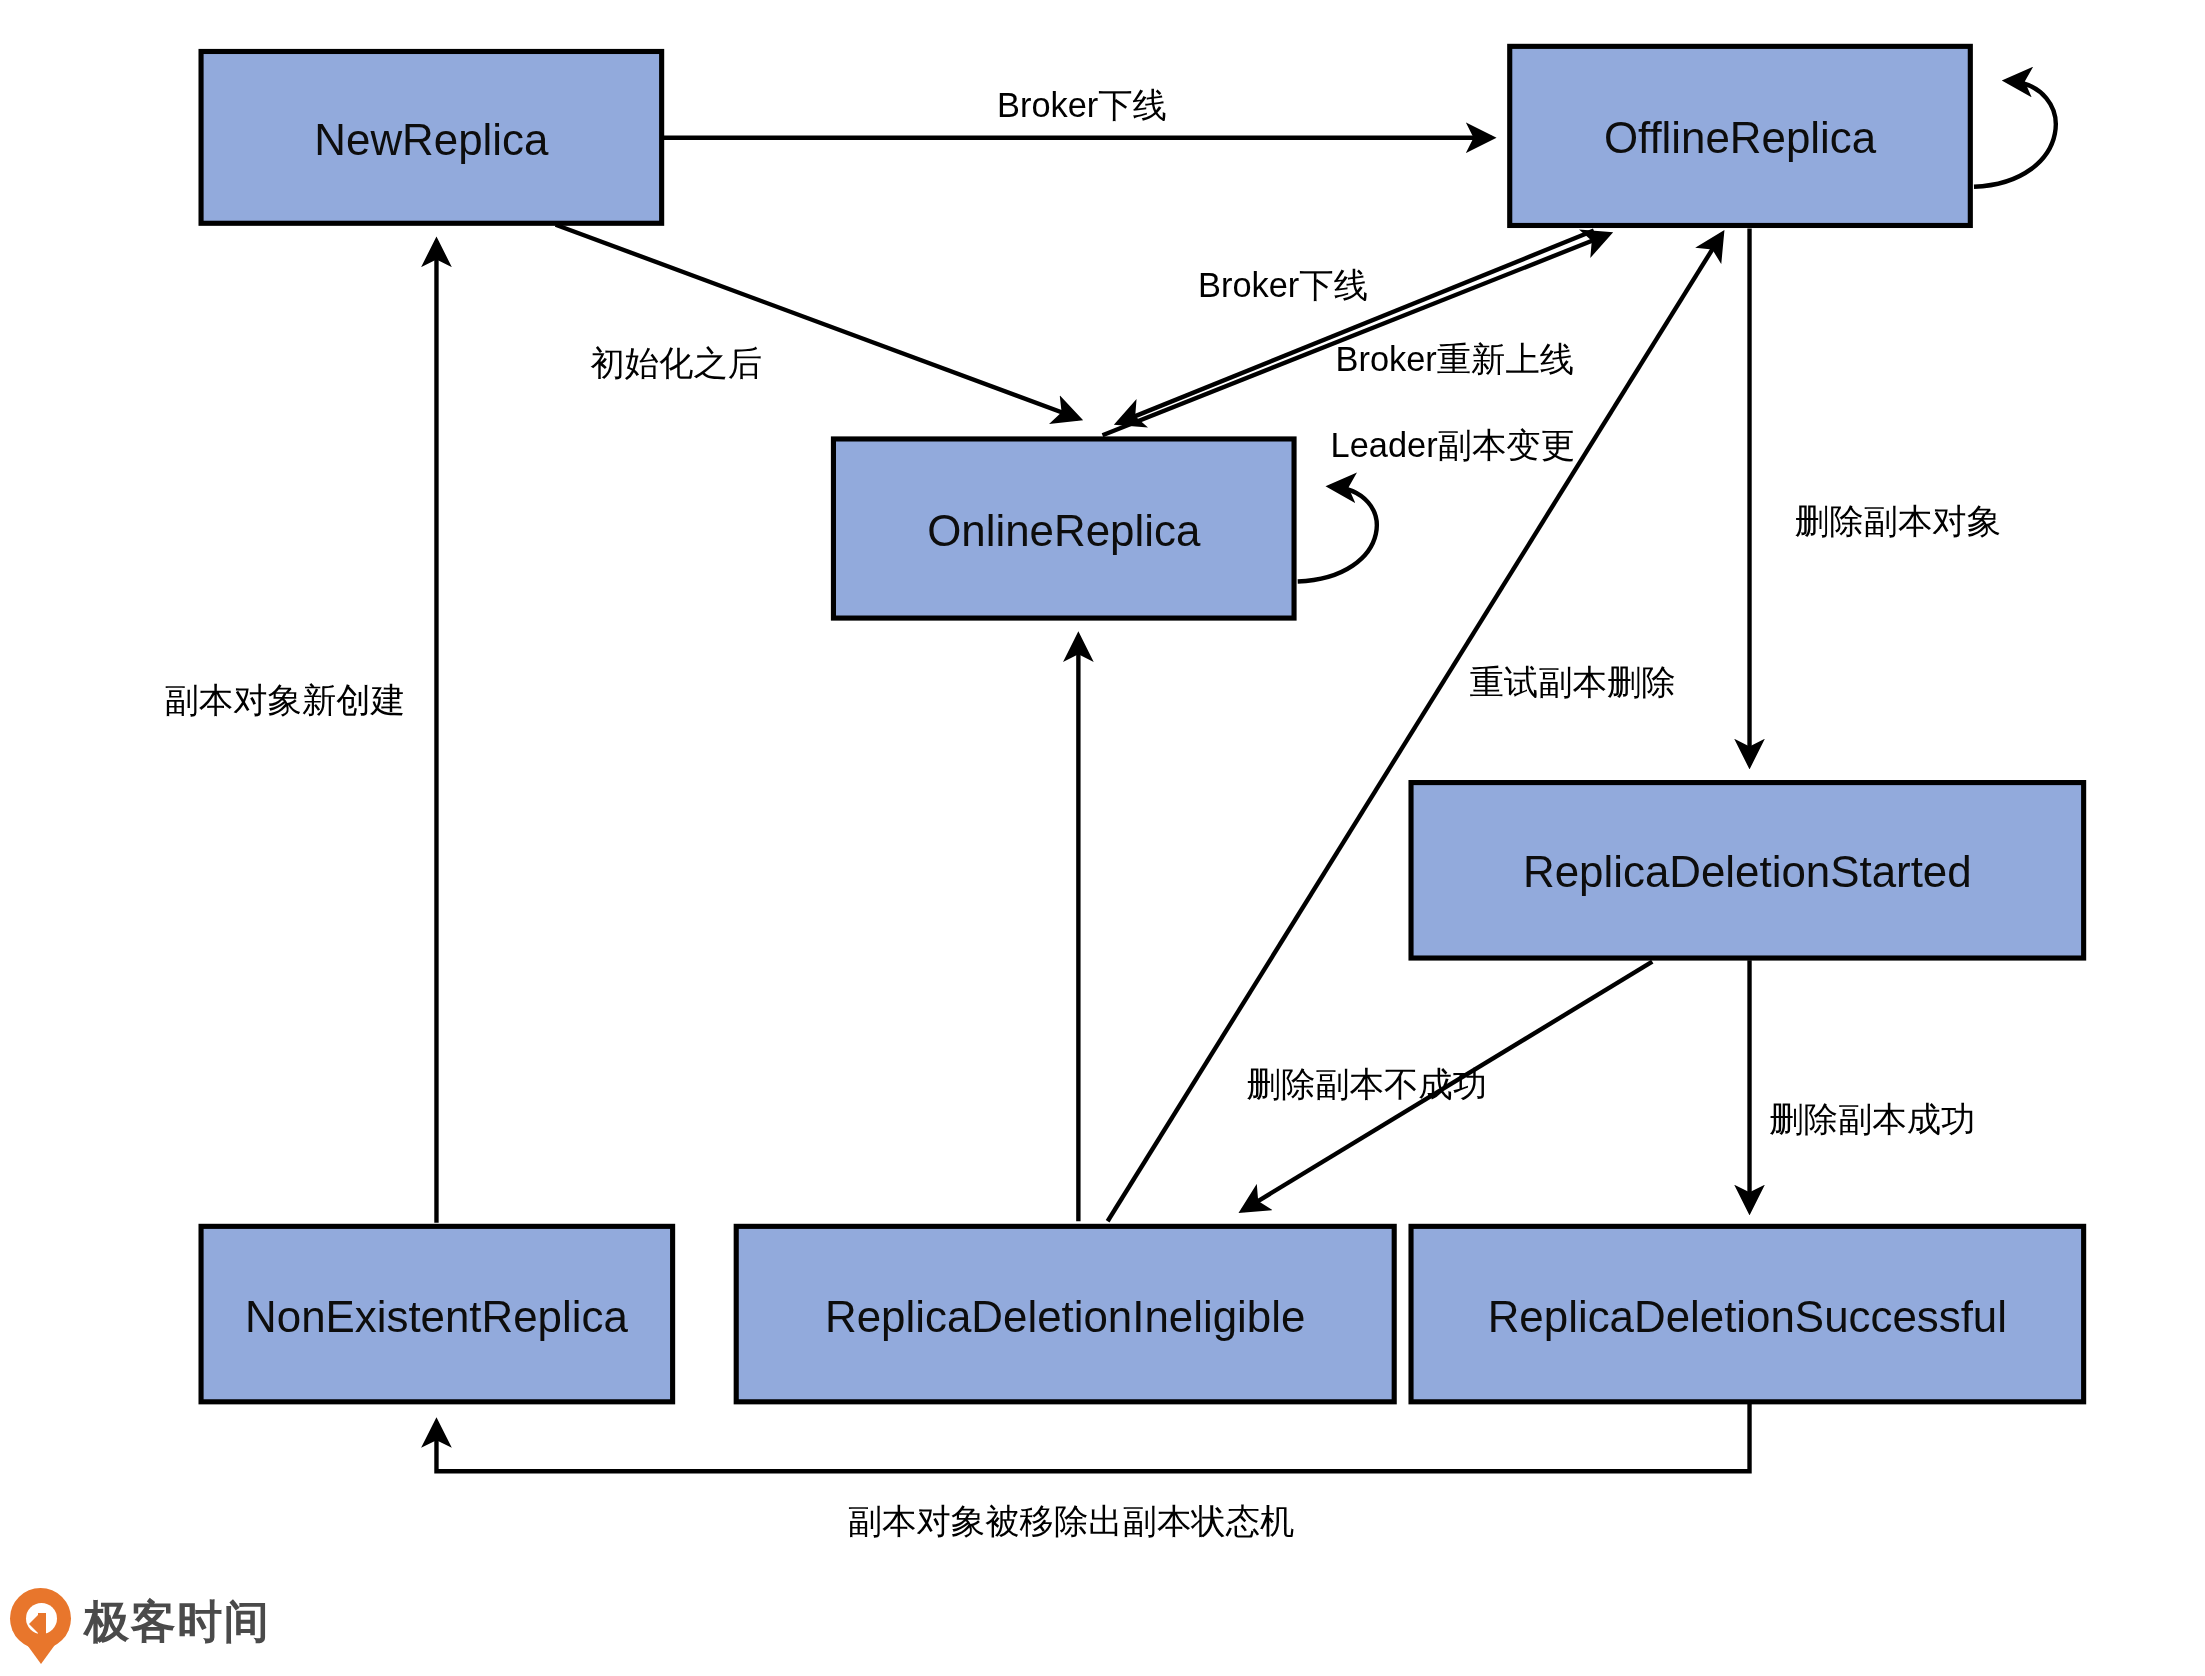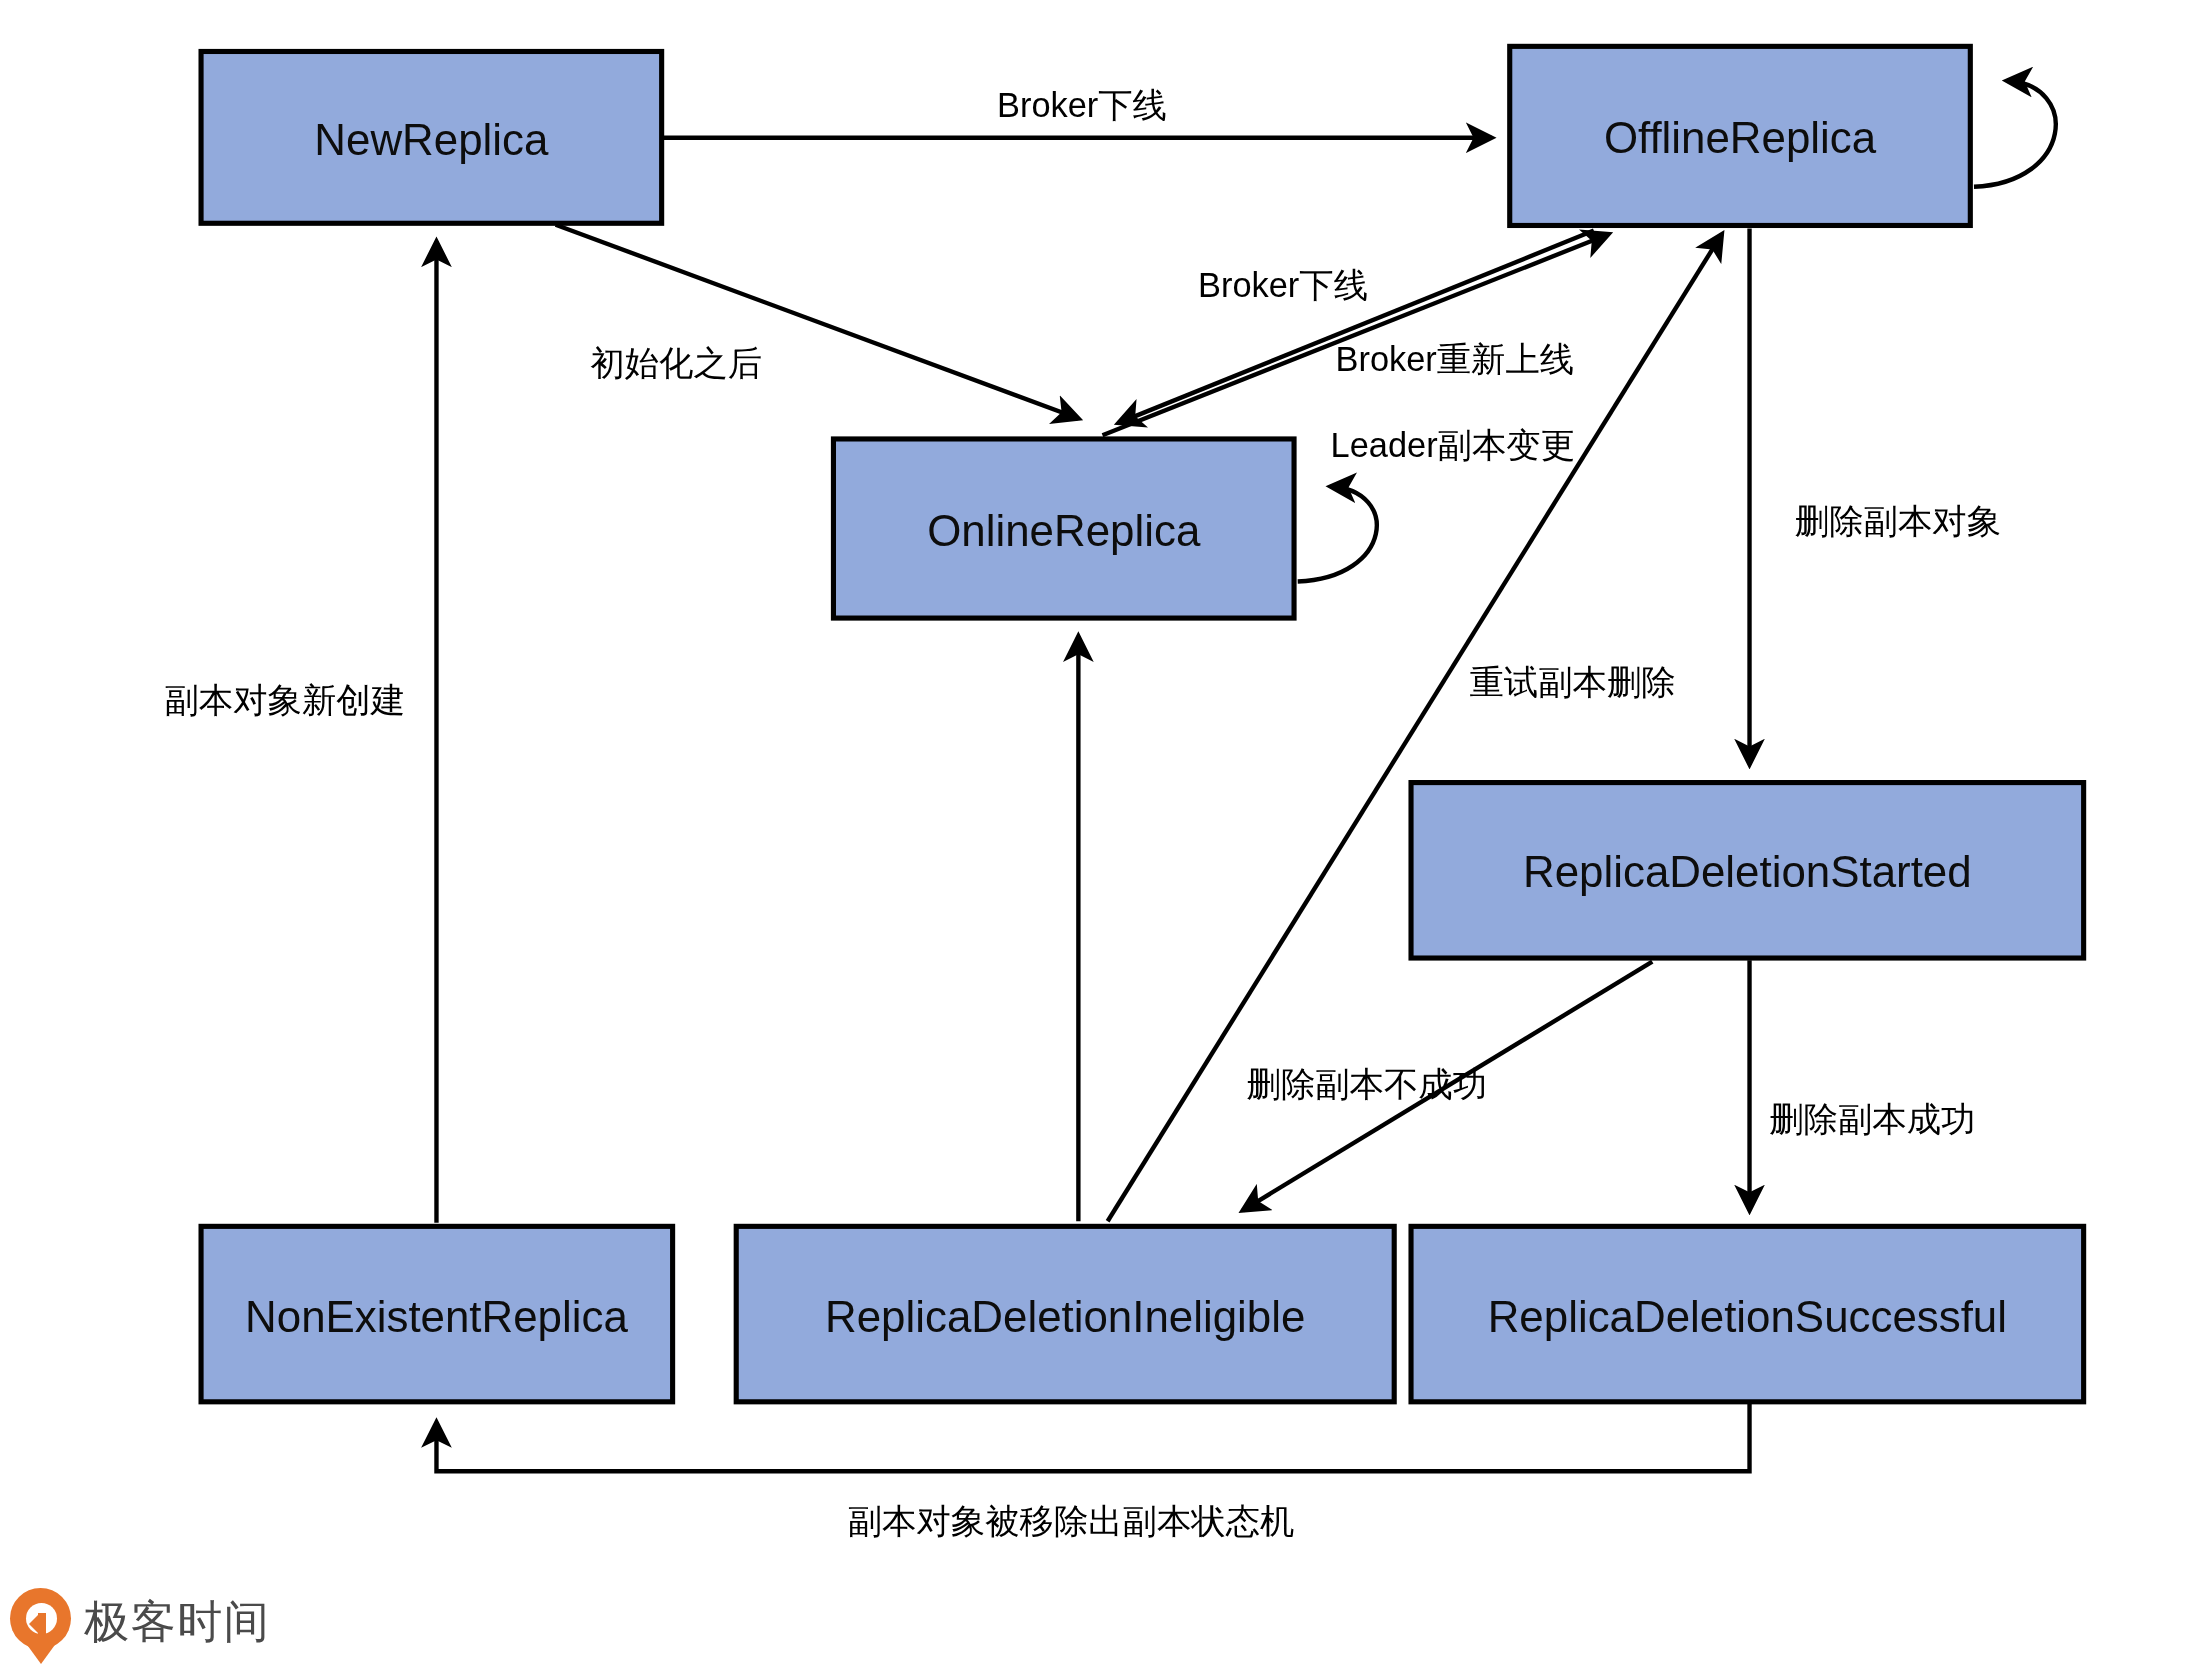--- a/index.html
+++ b/index.html
@@ -103,21 +103,21 @@
     position: absolute;
     left: -9.5px; top: 0px;
     width: 0; height: 0;
     border-top: 11.7px solid transparent;
     border-bottom: 11.7px solid transparent;
     border-right: 11px solid #e8762c;
   }
   .logo-text {
     font-family: "DejaVu Sans", "Liberation Sans", sans-serif;
     font-size: 45px;
-    font-weight: 400;
+    font-weight: 700;
     color: #4a4a4a;
     letter-spacing: 1.5px;
     line-height: 1;
   }
 </style>
 </head>
 <body>
 
 <div id="canvas">
 

